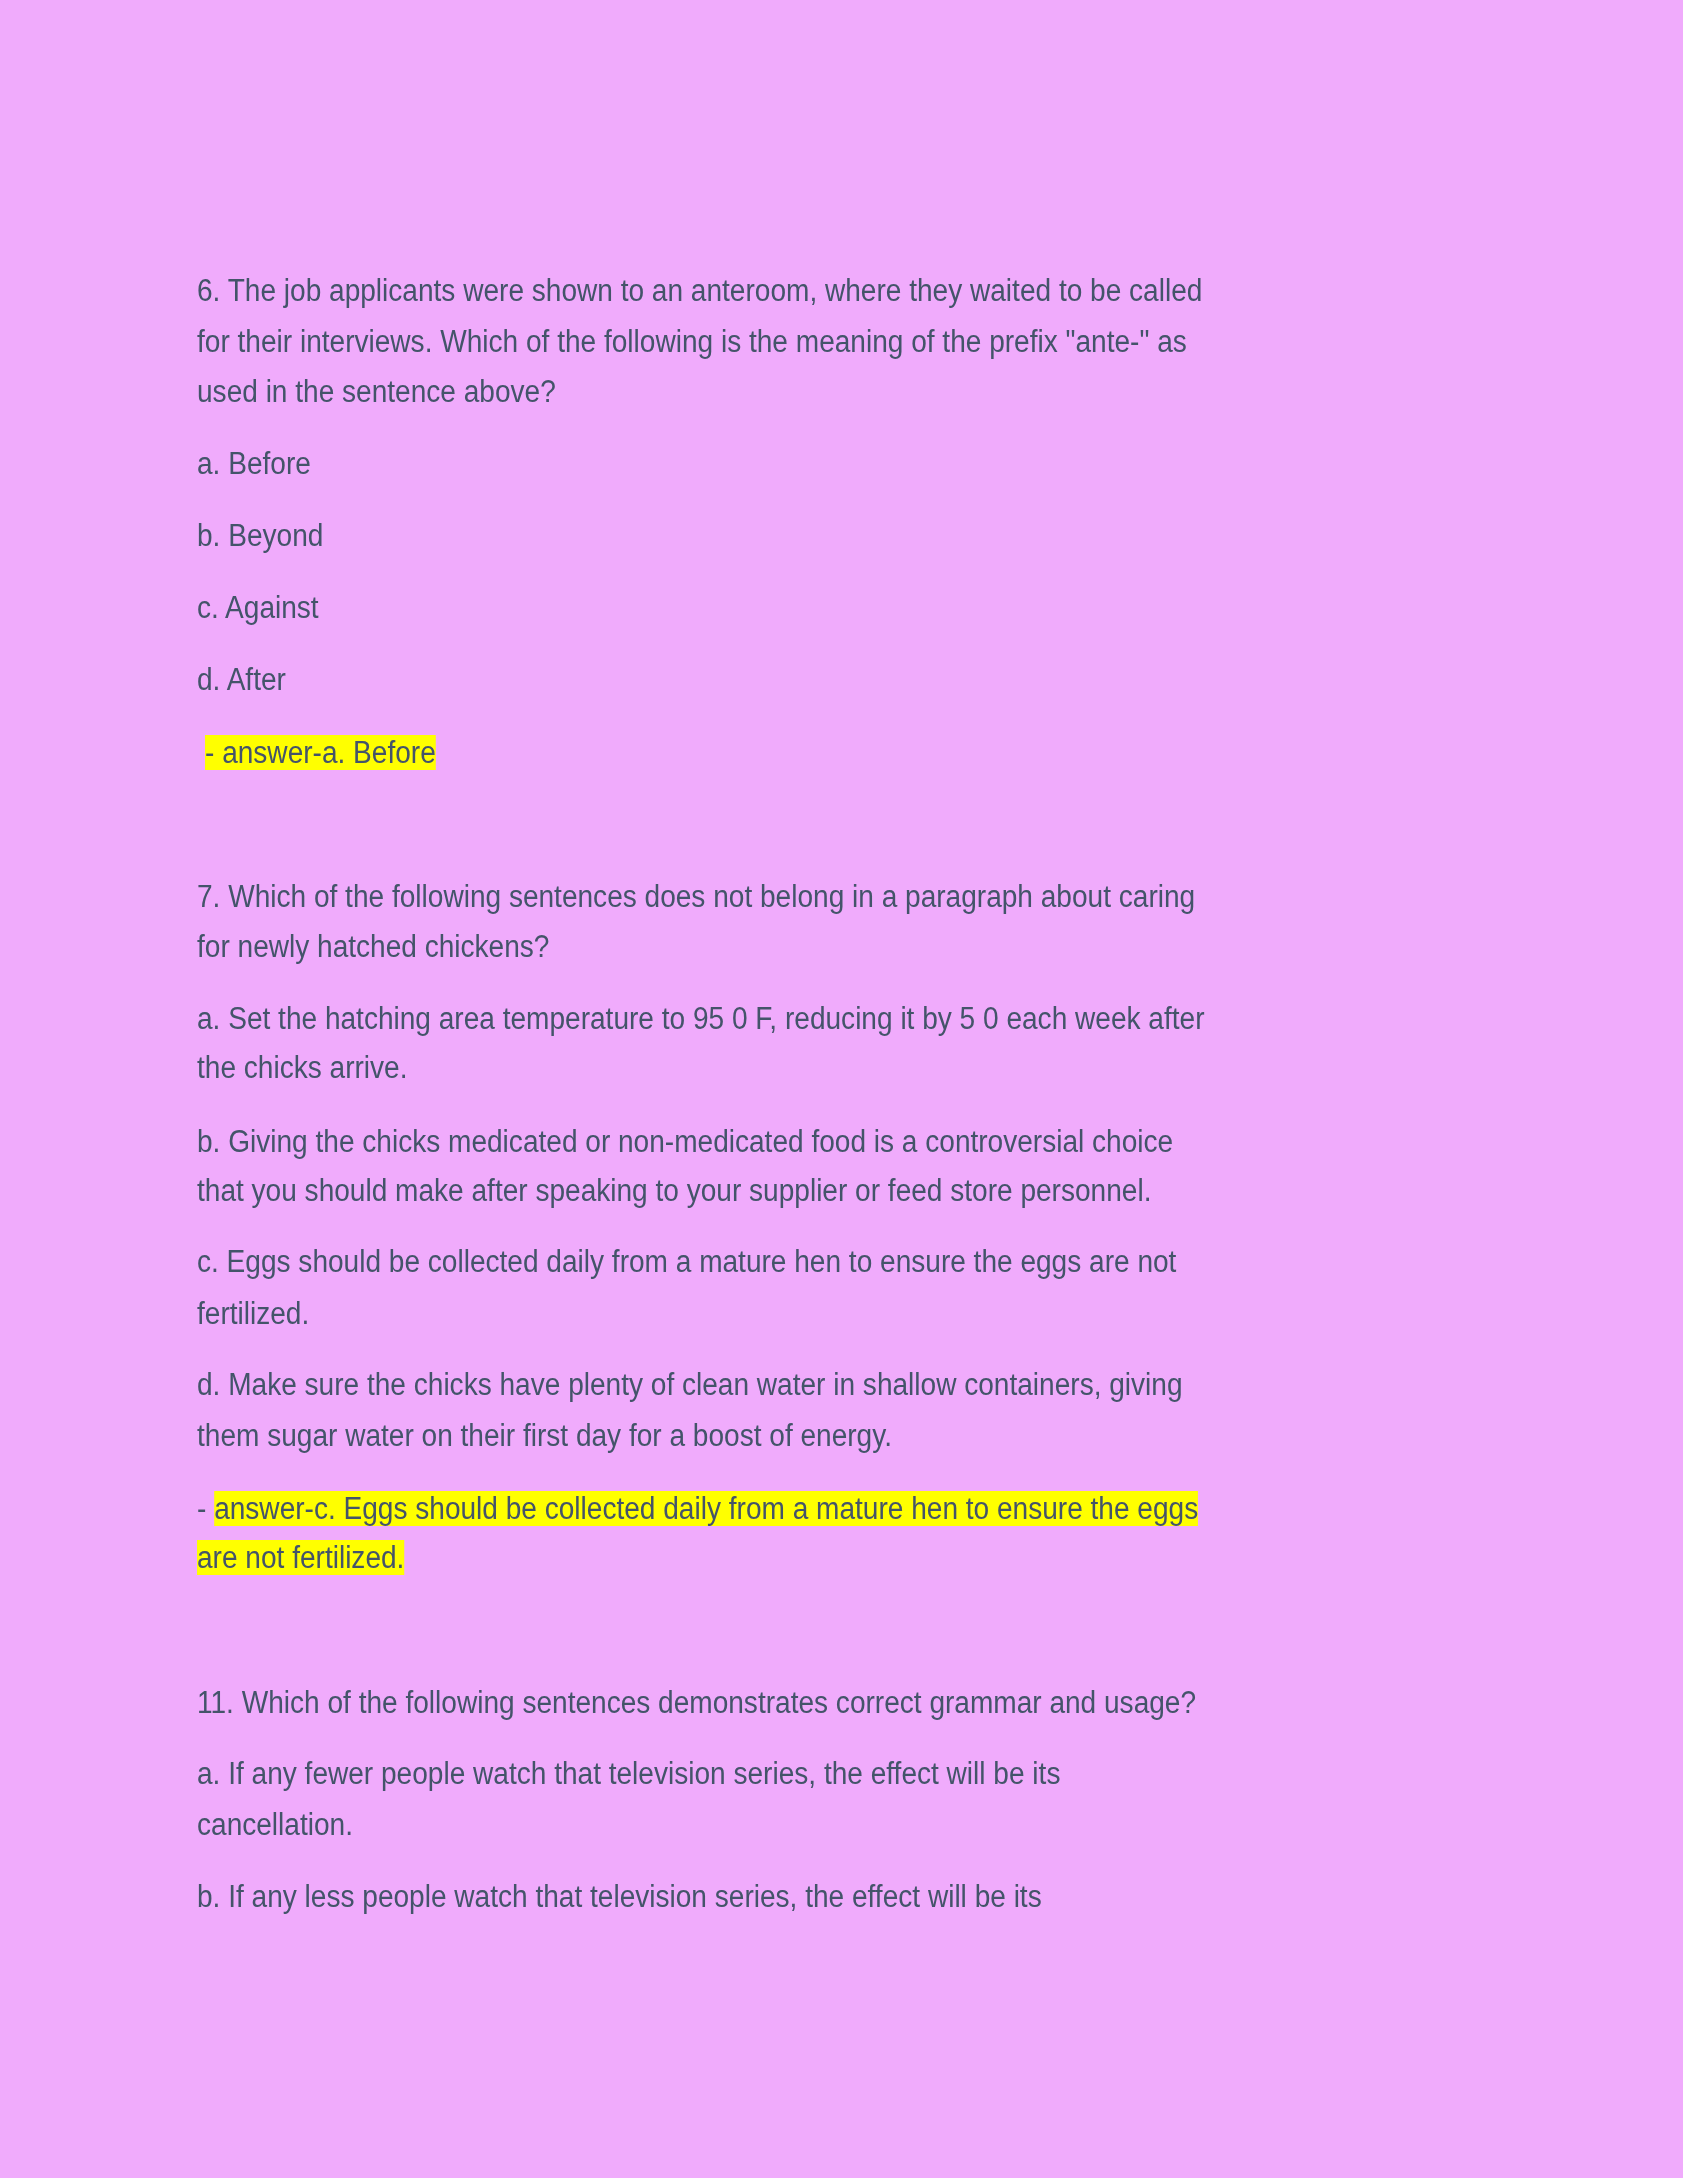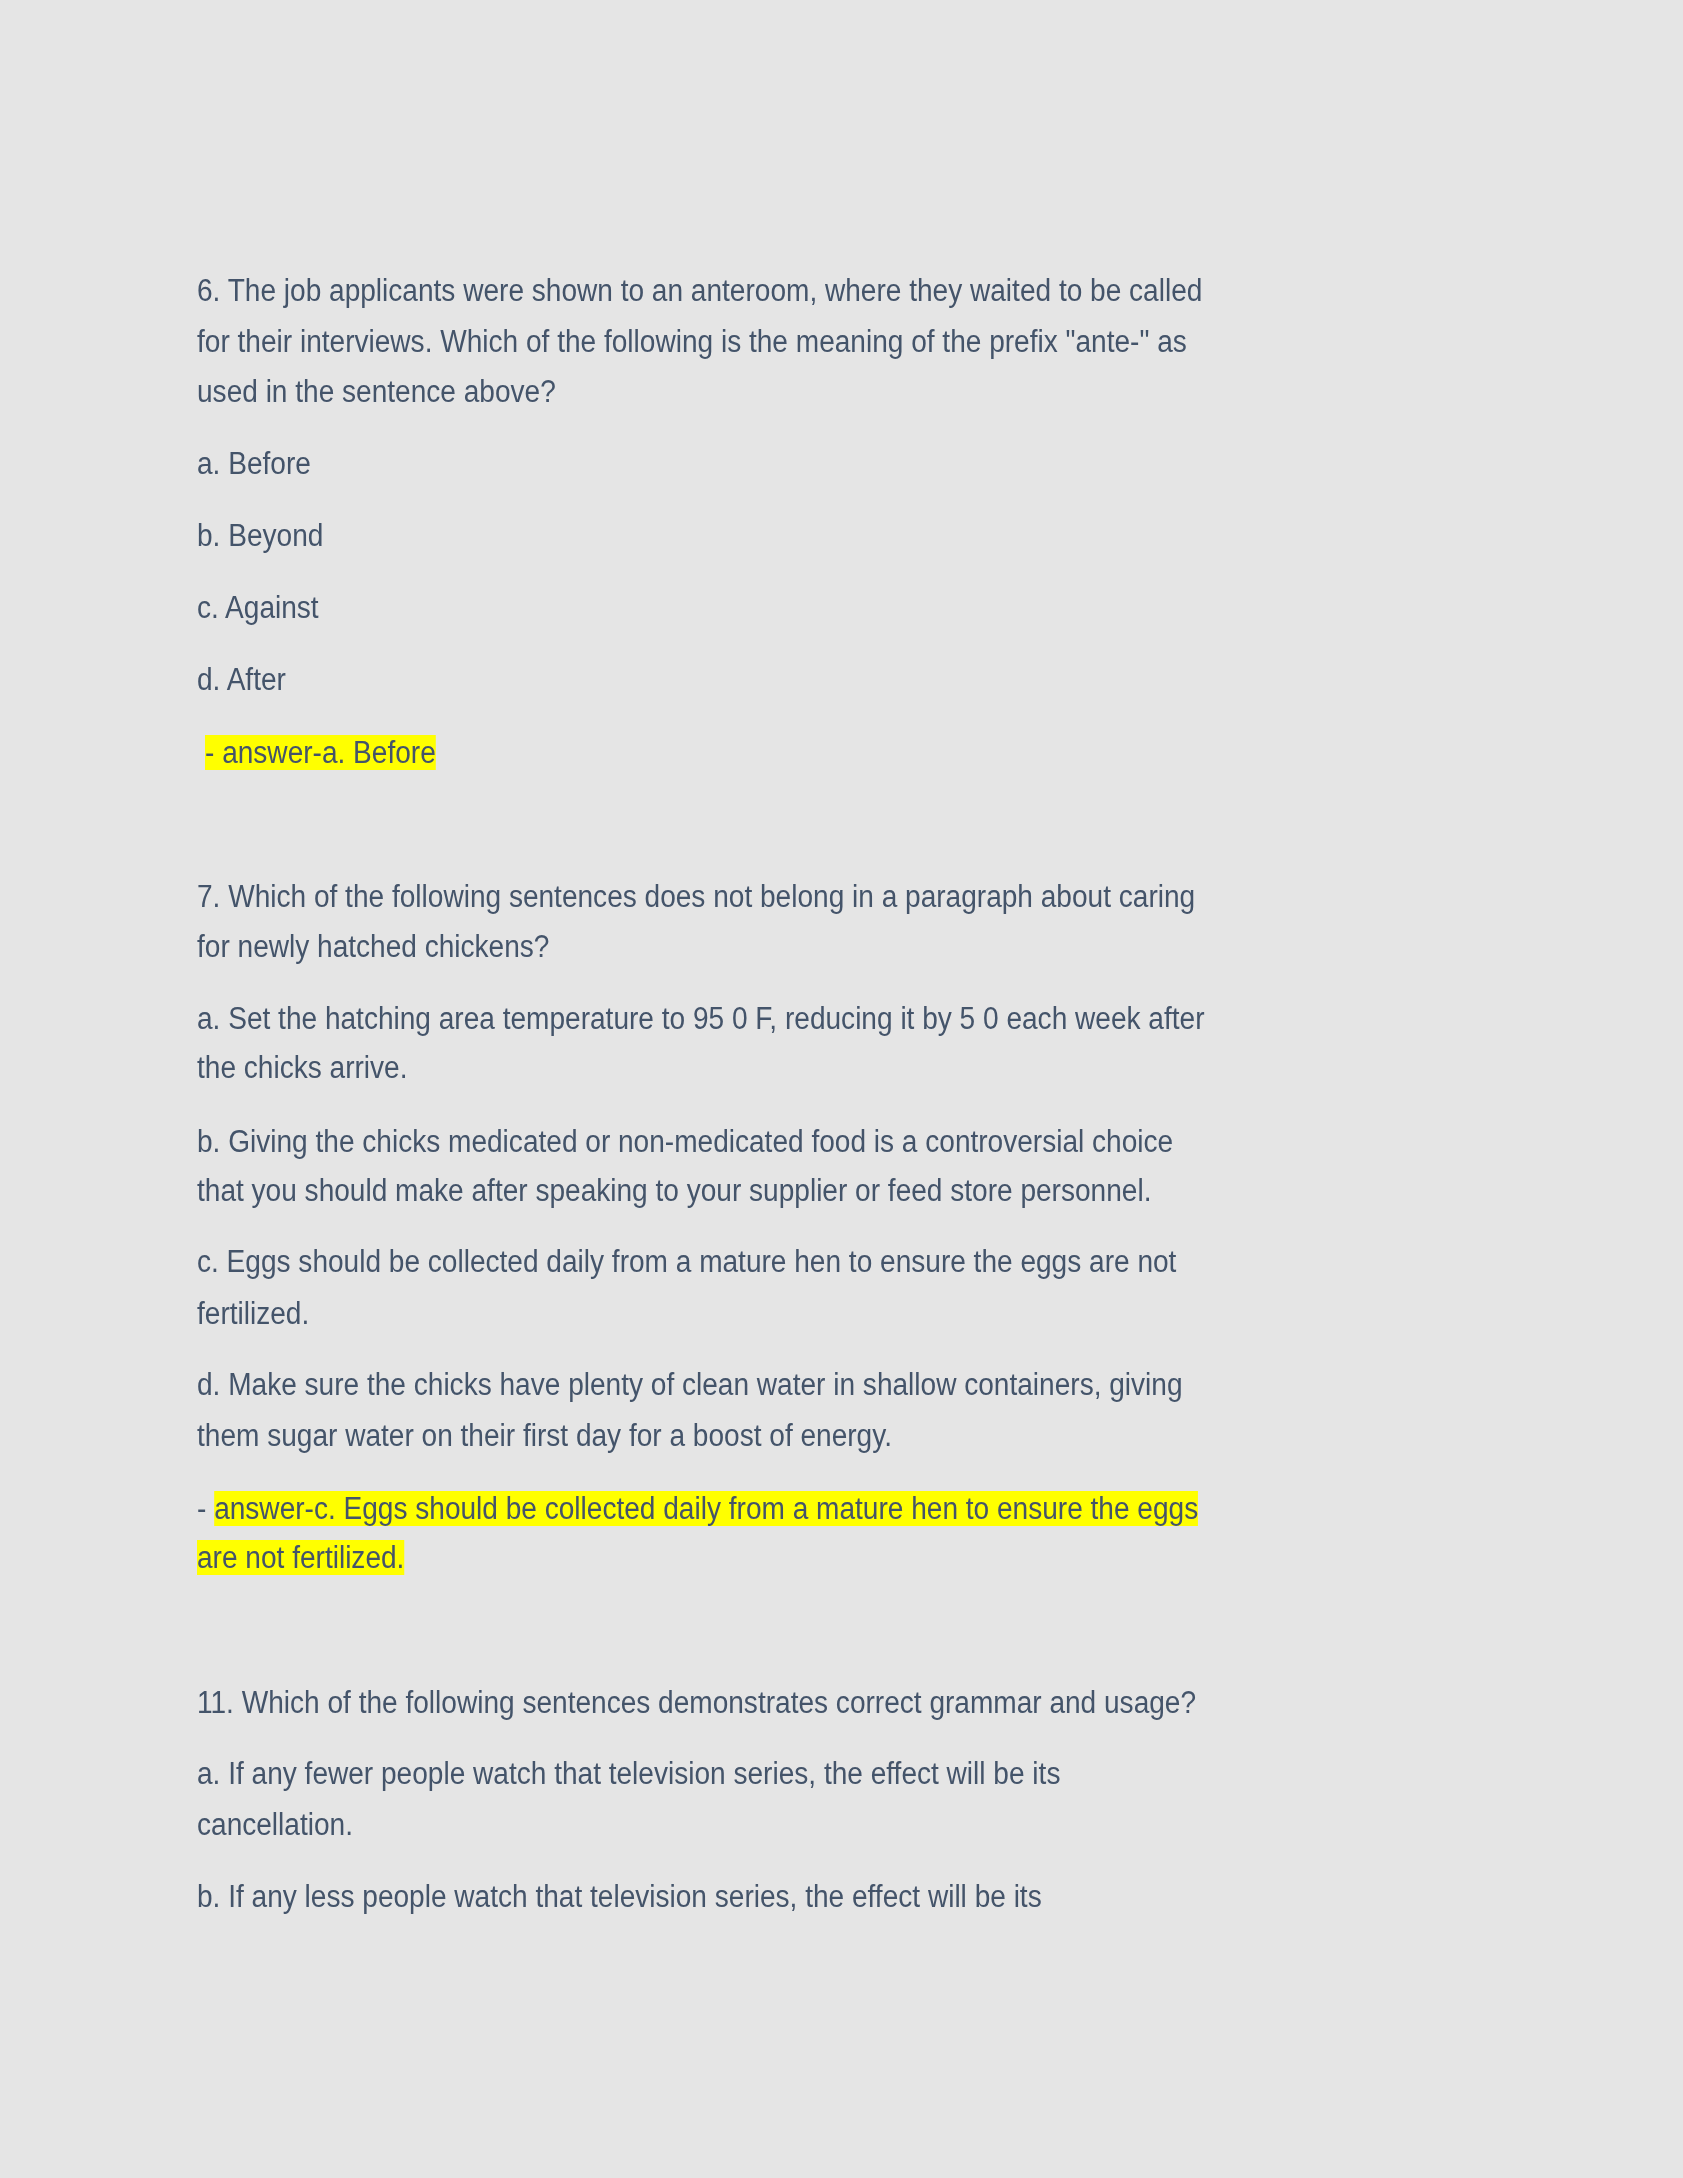--- a/index.html
+++ b/index.html
@@ -1,17 +1,17 @@
 <!DOCTYPE html>
 <html><head>
 <meta charset="utf-8">
 <style>
   html, body { margin:0; padding:0; background:#ffffff; }
   body { width:1683px; height:2178px; position:relative; overflow:hidden; }
-  .page { position:absolute; left:0; top:0; width:1683px; height:2178px; background:#e5e5e5; }
+  .page { position:absolute; left:0; top:0; width:1683px; height:2178px; background:#f0abfc; }
   .line {
     position:absolute; left:197px;
     font-family:"Liberation Sans", sans-serif;
     font-size:31px; line-height:40px; height:40px;
     color:#44546a; white-space:nowrap;
     transform-origin:left center; transform:scaleX(0.905);
   }
   .hl { background:#ffff00; }
 </style>
 </head>

